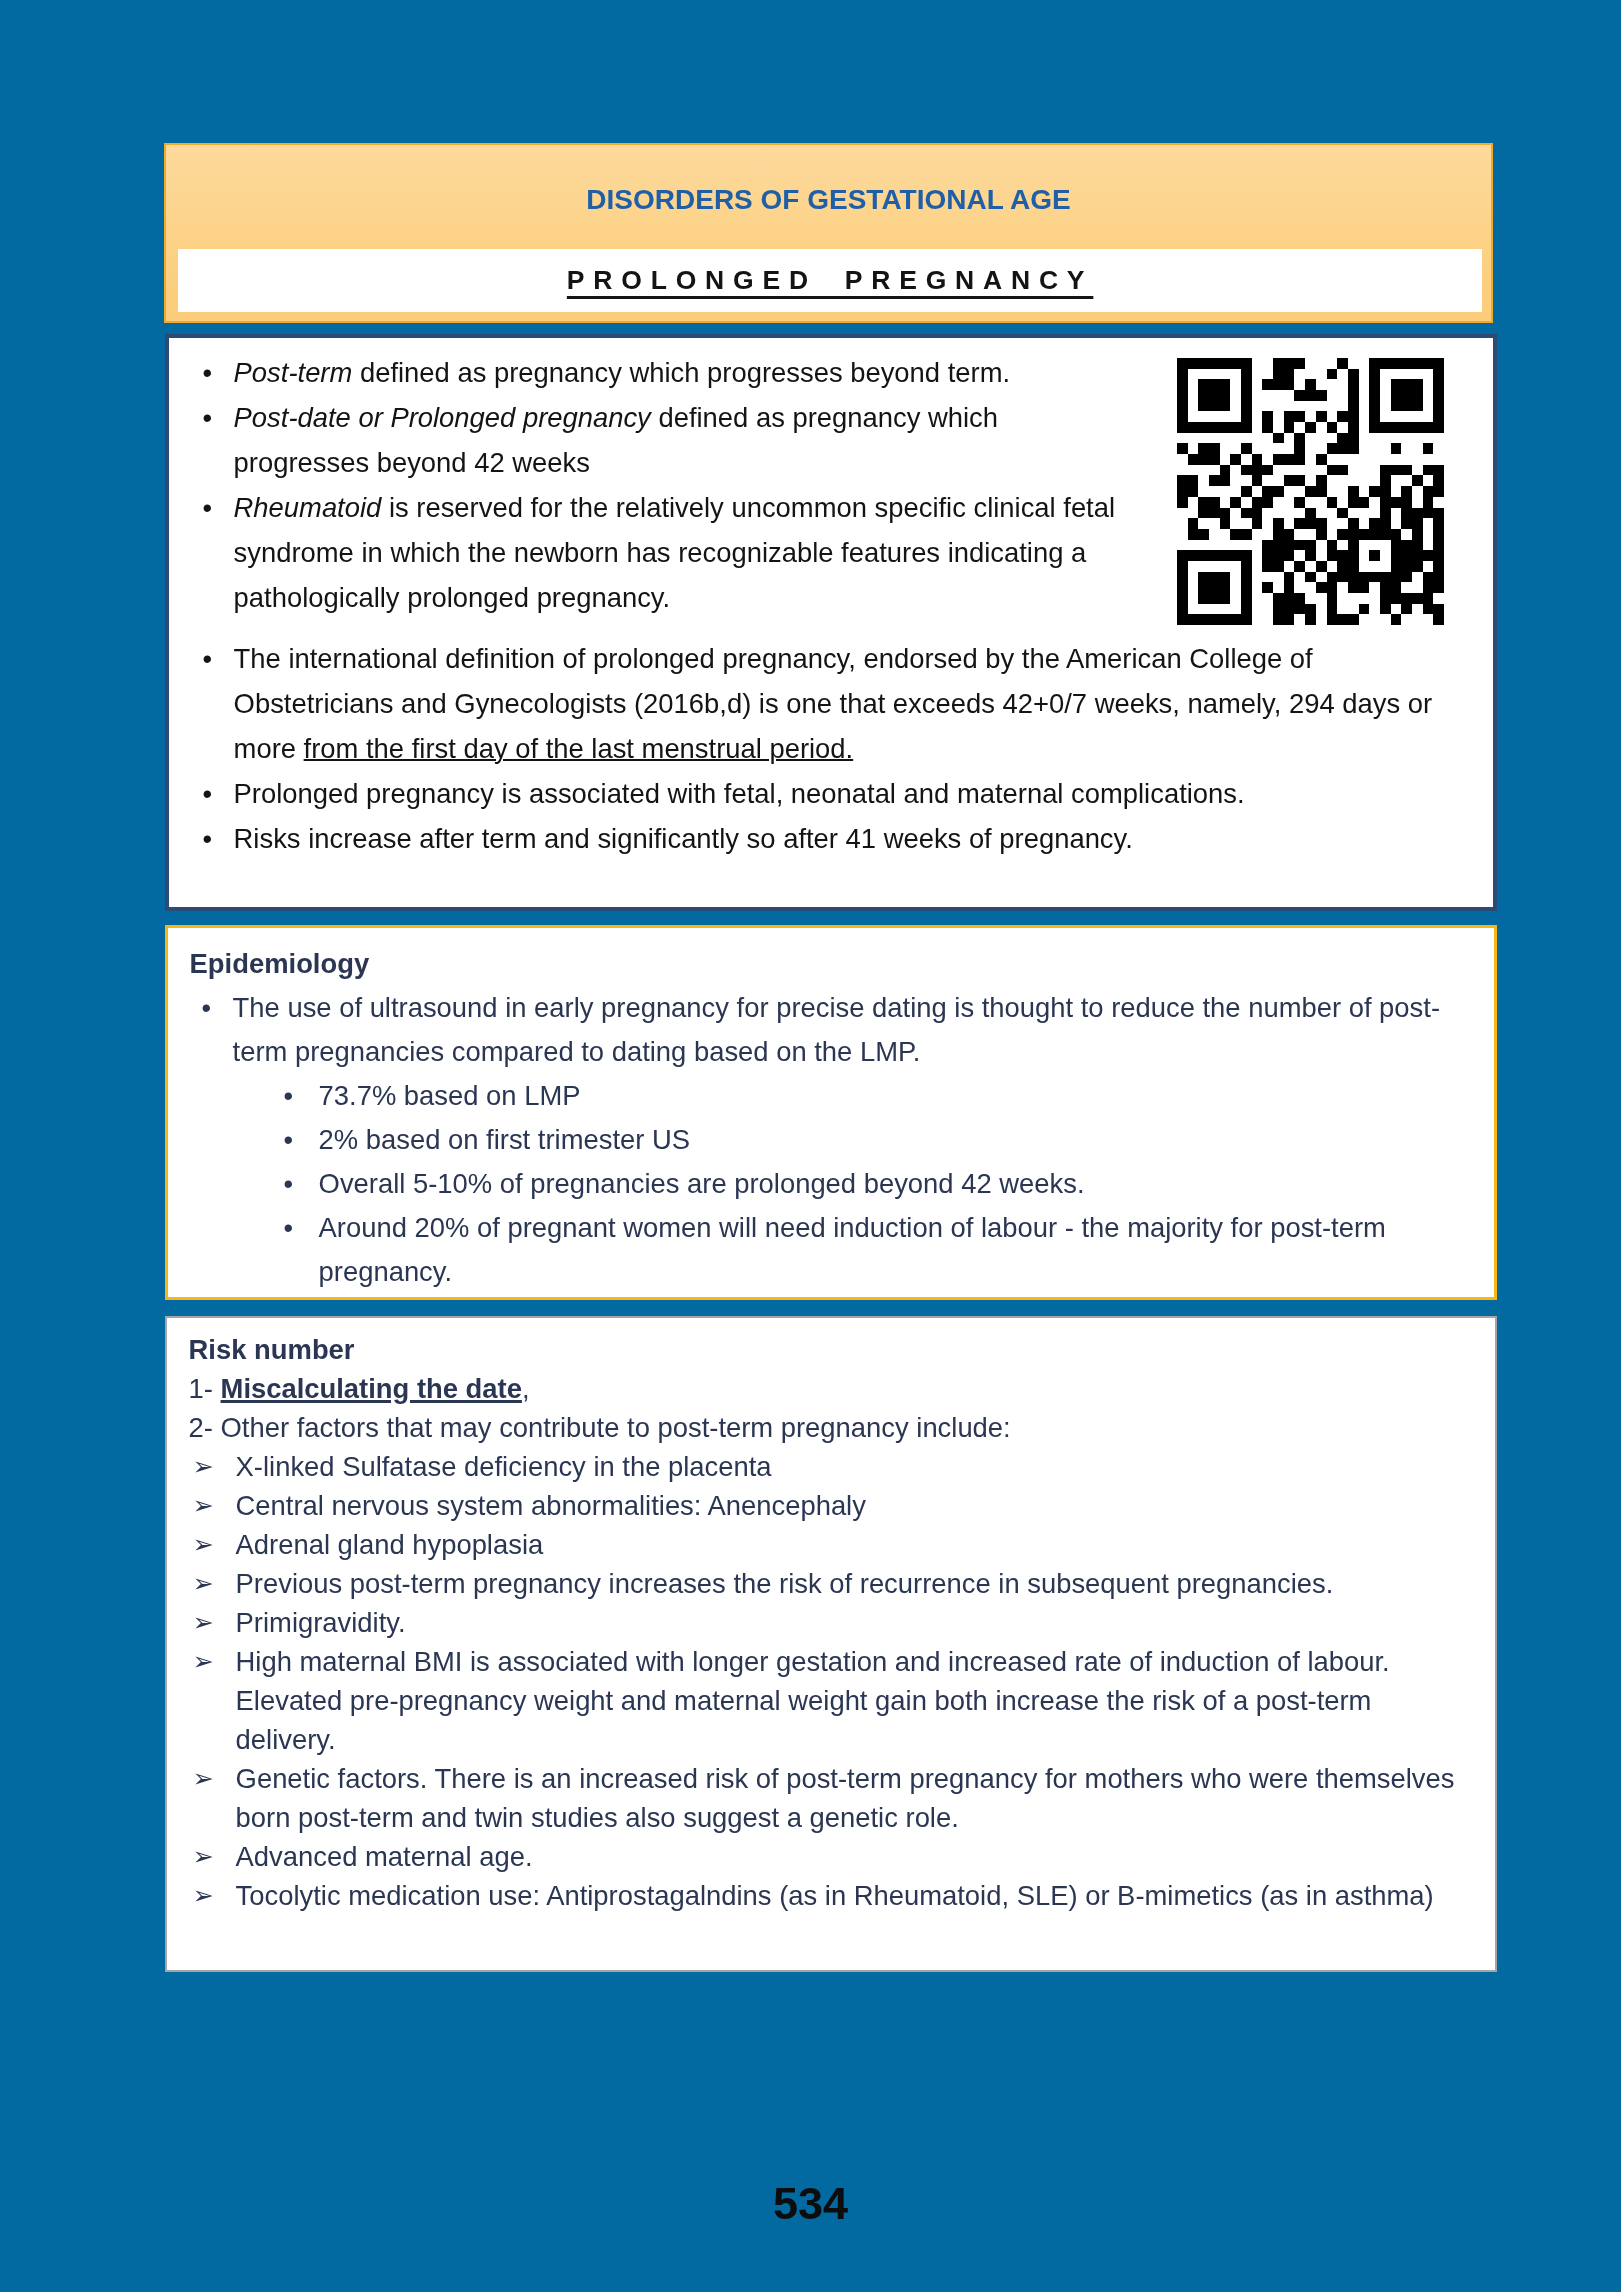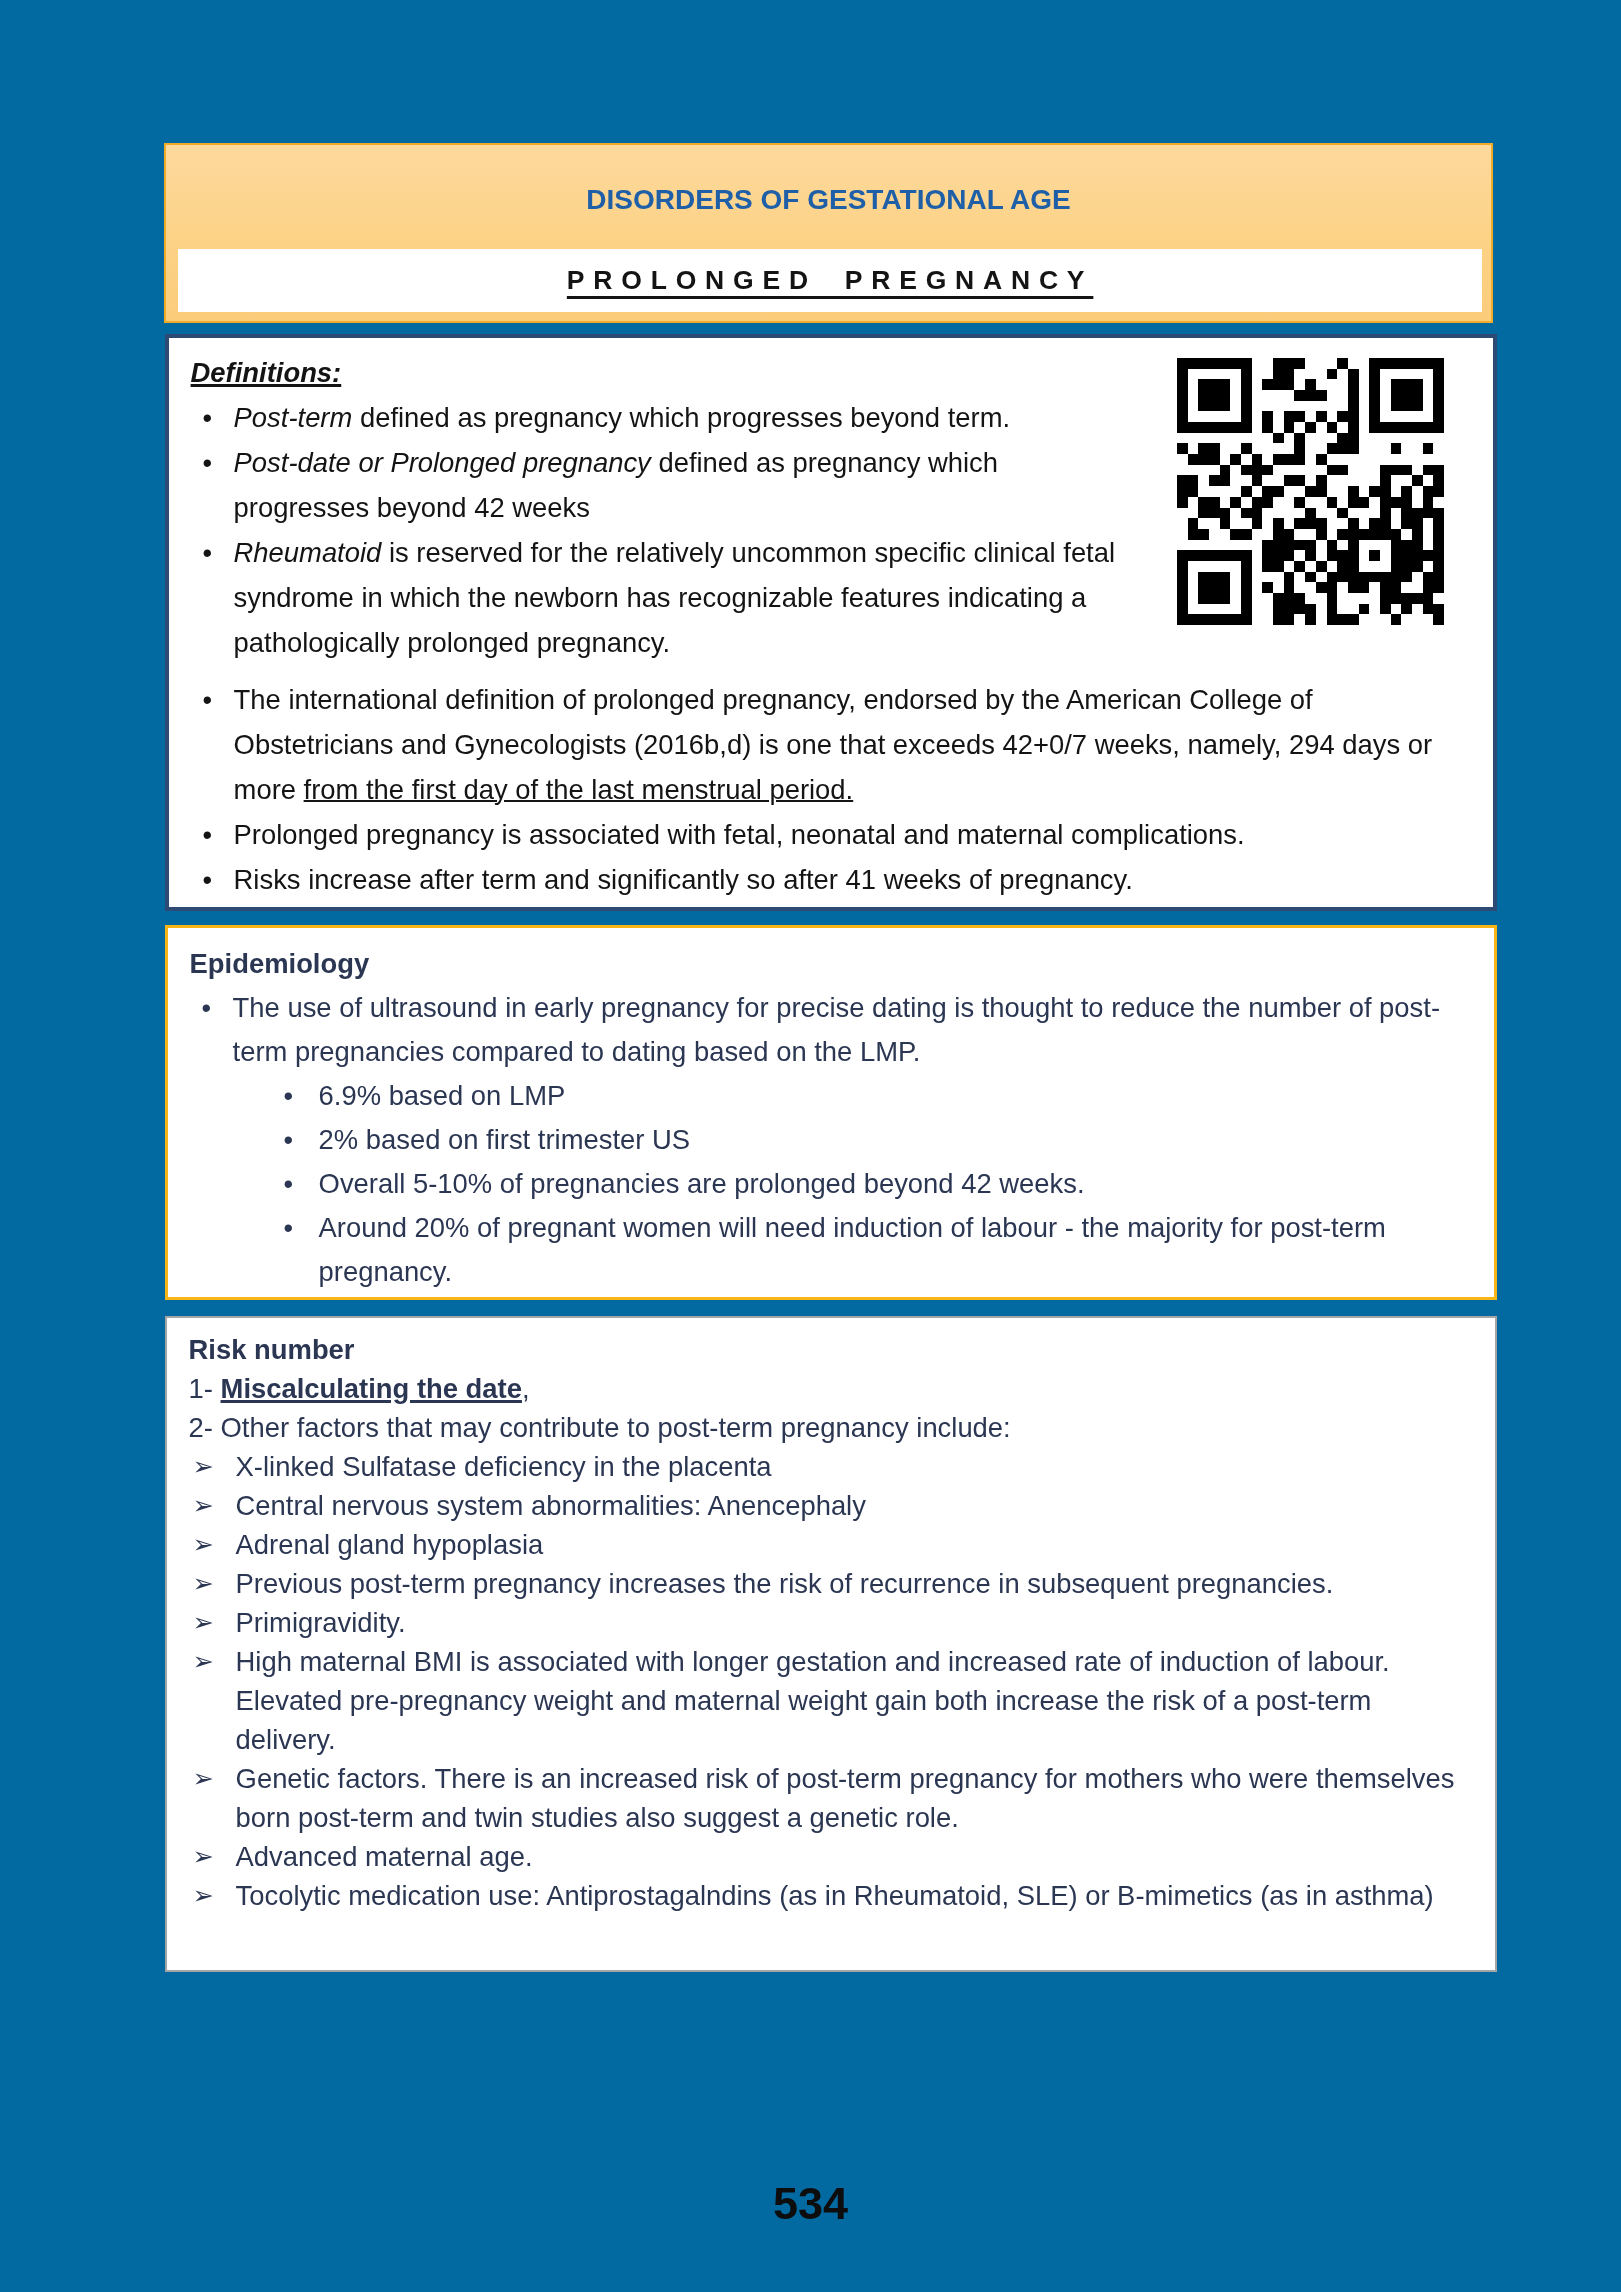--- a/index.html
+++ b/index.html
@@ -95,21 +95,20 @@
   <div class="header-box">
     <div class="header-title">DISORDERS OF GESTATIONAL AGE</div>
     <div class="header-subtitle-box">
       <span class="header-subtitle">PROLONGED PREGNANCY</span>
     </div>
   </div>
 
   <div class="box definitions">
     <div class="def-row">
       <div class="def-left">
-        <div class="def-heading">Definitions:</div>
         <ul class="bullets">
           <li><span class="it">Post-term</span><span> defined as pregnancy which progresses beyond term.</span></li>
           <li><span class="it">Post-date or Prolonged pregnancy</span><span> defined as pregnancy which progresses beyond 42 weeks</span></li>
           <li><span class="it">Rheumatoid</span><span> is reserved for the relatively uncommon specific clinical fetal syndrome in which the newborn has recognizable features indicating a pathologically prolonged pregnancy.</span></li>
         </ul>
       </div>
       <div class="qr-wrap">
         <svg id="qr-svg" class="qr-svg" viewBox="0 0 25 25" xmlns="http://www.w3.org/2000/svg">
             <rect x="0" y="0" width="25" height="25" fill="#ffffff"></rect>
             <rect x="0" y="0" width="1" height="1" fill="#000000"></rect>
@@ -444,21 +443,21 @@
       <li><span>Risks increase after term and significantly so after 41 weeks of pregnancy.</span></li>
     </ul>
   </div>
 
   <div class="box epidemiology">
     <div class="heading-navy">Epidemiology</div>
     <ul class="bullets">
       <li>The use of ultrasound in early pregnancy for precise dating is thought to reduce the number of post-term pregnancies compared to dating based on the LMP.</li>
     </ul>
     <ul class="bullets sub">
-      <li>6.9% based on LMP</li>
+      <li>73.7% based on LMP</li>
       <li>2% based on first trimester US</li>
       <li>Overall 5-10% of pregnancies are prolonged beyond 42 weeks.</li>
       <li>Around 20% of pregnant women will need induction of labour - the majority for post-term pregnancy.</li>
     </ul>
   </div>
 
   <div class="box risk">
     <div class="heading-navy">Risk number</div>
     <div class="risk-line"><span>1- </span><span class="bu">Miscalculating the date</span><span>,</span></div>
     <div class="risk-line">2- Other factors that may contribute to post-term pregnancy include:</div>

